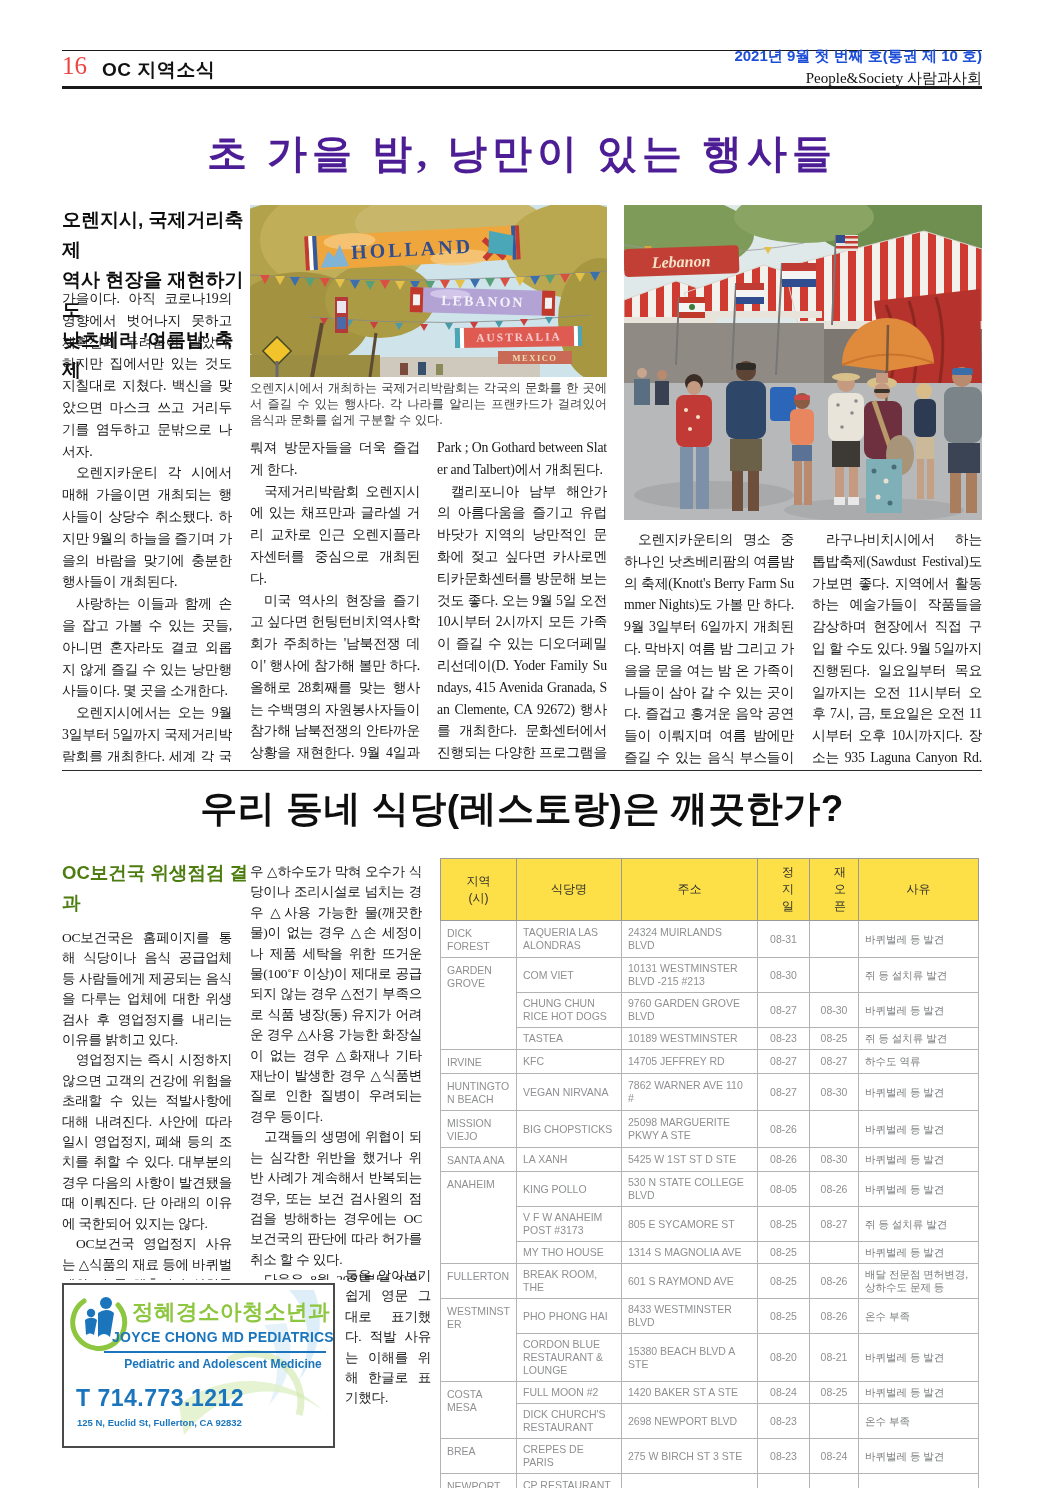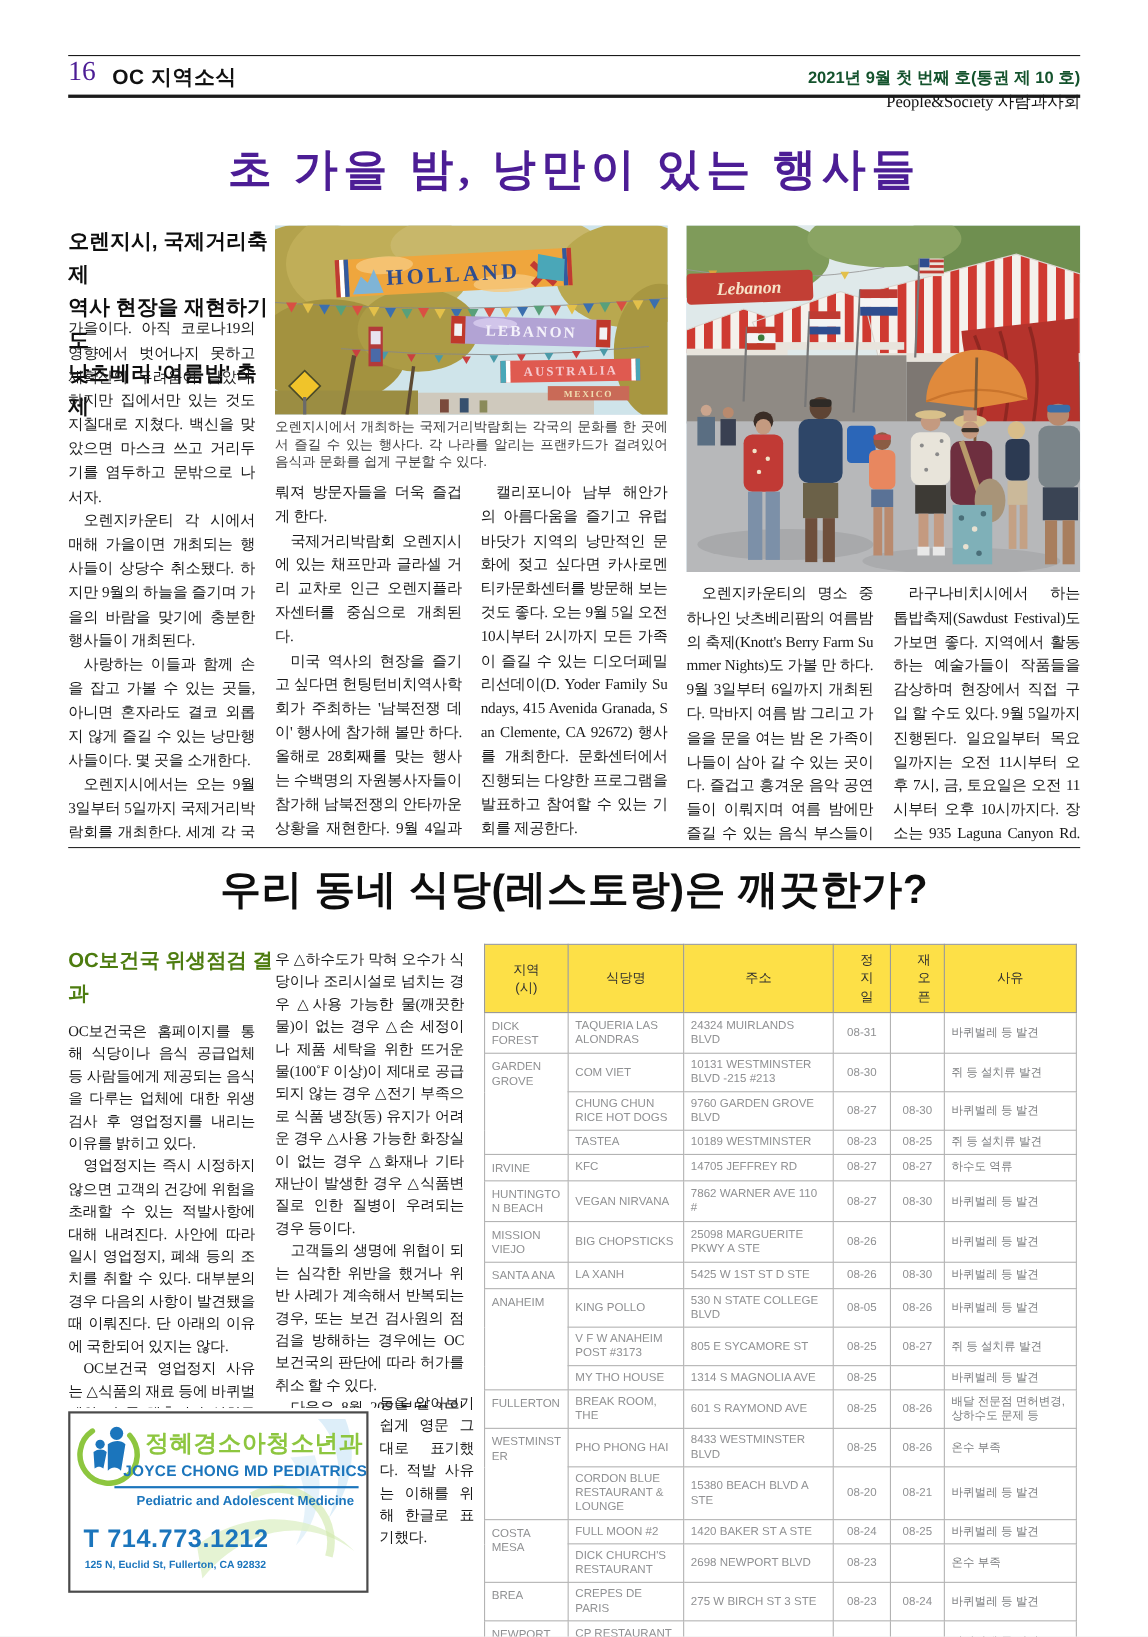--- a/index.html
+++ b/index.html
@@ -1,24 +1,24 @@
 <!DOCTYPE html>
 <html><head>
 <meta charset="utf-8">
 <style>
   html,body{margin:0;padding:0;background:#e8e8e8;}
   .page{position:relative;width:1044px;height:1488px;background:#ffffff;margin:0 auto;overflow:hidden;
         font-family:"Liberation Sans","DejaVu Sans",sans-serif;color:#1c1c1c;}
   .abs{position:absolute;}
   .rule{position:absolute;background:#1a1a1a;}
   
-  .page-num{position:absolute;left:62px;top:52px;font:400 25px "Liberation Serif","DejaVu Serif",serif;color:#4c1d95;}
+  .page-num{position:absolute;left:62px;top:52px;font:400 25px "Liberation Serif","DejaVu Serif",serif;color:#ef4444;}
   .section-name{position:absolute;left:102px;top:57px;font:700 19px "Liberation Sans",sans-serif;color:#111;letter-spacing:0.5px;}
   .mast-right{position:absolute;right:62px;top:47px;text-align:right;}
-  .issue-line{font:700 15px "Liberation Sans",sans-serif;color:#14532d;margin-top:14px;}
+  .issue-line{font:700 15px "Liberation Sans",sans-serif;color:#1d4ed8;}
   .brand-line{font:400 15px "Liberation Serif","DejaVu Serif",serif;color:#111;margin-top:3px;}
   
   .a1-title{position:absolute;left:62px;top:126px;width:920px;text-align:center;
             font:700 40px "Liberation Serif","DejaVu Serif",serif;color:#4c1d95;letter-spacing:5px;}
   .a1-deck{position:absolute;left:62px;top:205px;width:185px;font:700 19px "Liberation Sans",sans-serif;
            line-height:30px;color:#0e0e0e;}
   .body-col{position:absolute;font:400 13.8px/21.8px "Liberation Serif","DejaVu Serif",serif;color:#191919;
             text-align:justify;word-break:break-all;letter-spacing:-0.2px;overflow:hidden;}
   .body-col p{margin:0;}
   .body-col p.ind{text-indent:14px;}
@@ -366,20 +366,21 @@
     <p class="ind">오렌지카운티 각 시에서 매해 가을이면 개최되는 행사들이 상당수 취소됐다. 하지만 9월의 하늘을 즐기며 가을의 바람을 맞기에 충분한 행사들이 개최된다.</p>
     <p class="ind">사랑하는 이들과 함께 손을 잡고 가볼 수 있는 곳들, 아니면 혼자라도 결코 외롭지 않게 즐길 수 있는 낭만행사들이다. 몇 곳을 소개한다.</p>
     <p class="ind">오렌지시에서는 오는 9월 3일부터 5일까지 국제거리박람회를 개최한다. 세계 각 국의 다양한 음식과 공예품 들을 구경하고 직접 맛볼 수 있다. 각 나라의 전통 춤과, 음악 공연이 거리에서 불시에 이</p>
   </div>
   <div class="body-col" style="left:250px;top:437px;width:170px;height:328px;">
     <p>뤄져 방문자들을 더욱 즐겁게 한다.</p>
     <p class="ind">국제거리박람회 오렌지시에 있는 채프만과 글라셀 거리 교차로 인근 오렌지플라자센터를 중심으로 개최된다.</p>
     <p class="ind">미국 역사의 현장을 즐기고 싶다면 헌팅턴비치역사학회가 주최하는 '남북전쟁 데이' 행사에 참가해 볼만 하다. 올해로 28회째를 맞는 행사는 수백명의 자원봉사자들이 참가해 남북전쟁의 안타까운 상황을 재현한다. 9월 4일과 5일 오전 10시부터 헌팅턴비치시 에이치비센트럴공원(HB Central</p>
   </div>
   <div class="body-col" style="left:437px;top:437px;width:170px;height:328px;">
+    <p>Park ; On Gothard between Slater and Talbert)에서 개최된다.</p>
     <p class="ind">캘리포니아 남부 해안가의 아름다움을 즐기고 유럽 바닷가 지역의 낭만적인 문화에 젖고 싶다면 카사로멘티카문화센터를 방문해 보는 것도 좋다. 오는 9월 5일 오전 10시부터 2시까지 모든 가족이 즐길 수 있는 디오더페밀리선데이(D. Yoder Family Sundays, 415 Avenida Granada, San Clemente, CA 92672) 행사를 개최한다. 문화센터에서 진행되는 다양한 프로그램을 발표하고 참여할 수 있는 기회를 제공한다.</p>
   </div>
   <div class="body-col" style="left:624px;top:529px;width:170px;height:236px;">
     <p class="ind">오렌지카운티의 명소 중 하나인 낫츠베리팜의 여름밤의 축제(Knott's Berry Farm Summer Nights)도 가볼 만 하다. 9월 3일부터 6일까지 개최된다. 막바지 여름 밤 그리고 가을을 문을 여는 밤 온 가족이 나들이 삼아 갈 수 있는 곳이다. 즐겁고 흥겨운 음악 공연들이 이뤄지며 여름 밤에만 즐길 수 있는 음식 부스들이 살을 걱정하게 한다.</p>
   </div>
   <div class="body-col" style="left:812px;top:529px;width:170px;height:236px;">
     <p class="ind">라구나비치시에서 하는 톱밥축제(Sawdust Festival)도 가보면 좋다. 지역에서 활동하는 예술가들이 작품들을 감상하며 현장에서 직접 구입 할 수도 있다. 9월 5일까지 진행된다. 일요일부터 목요일까지는 오전 11시부터 오후 7시, 금, 토요일은 오전 11시부터 오후 10시까지다. 장소는 935 Laguna Canyon Rd. Laguna Beach 다. 문의(949)494-3030.</p>
   </div>
 
   <div class="divider"></div>

